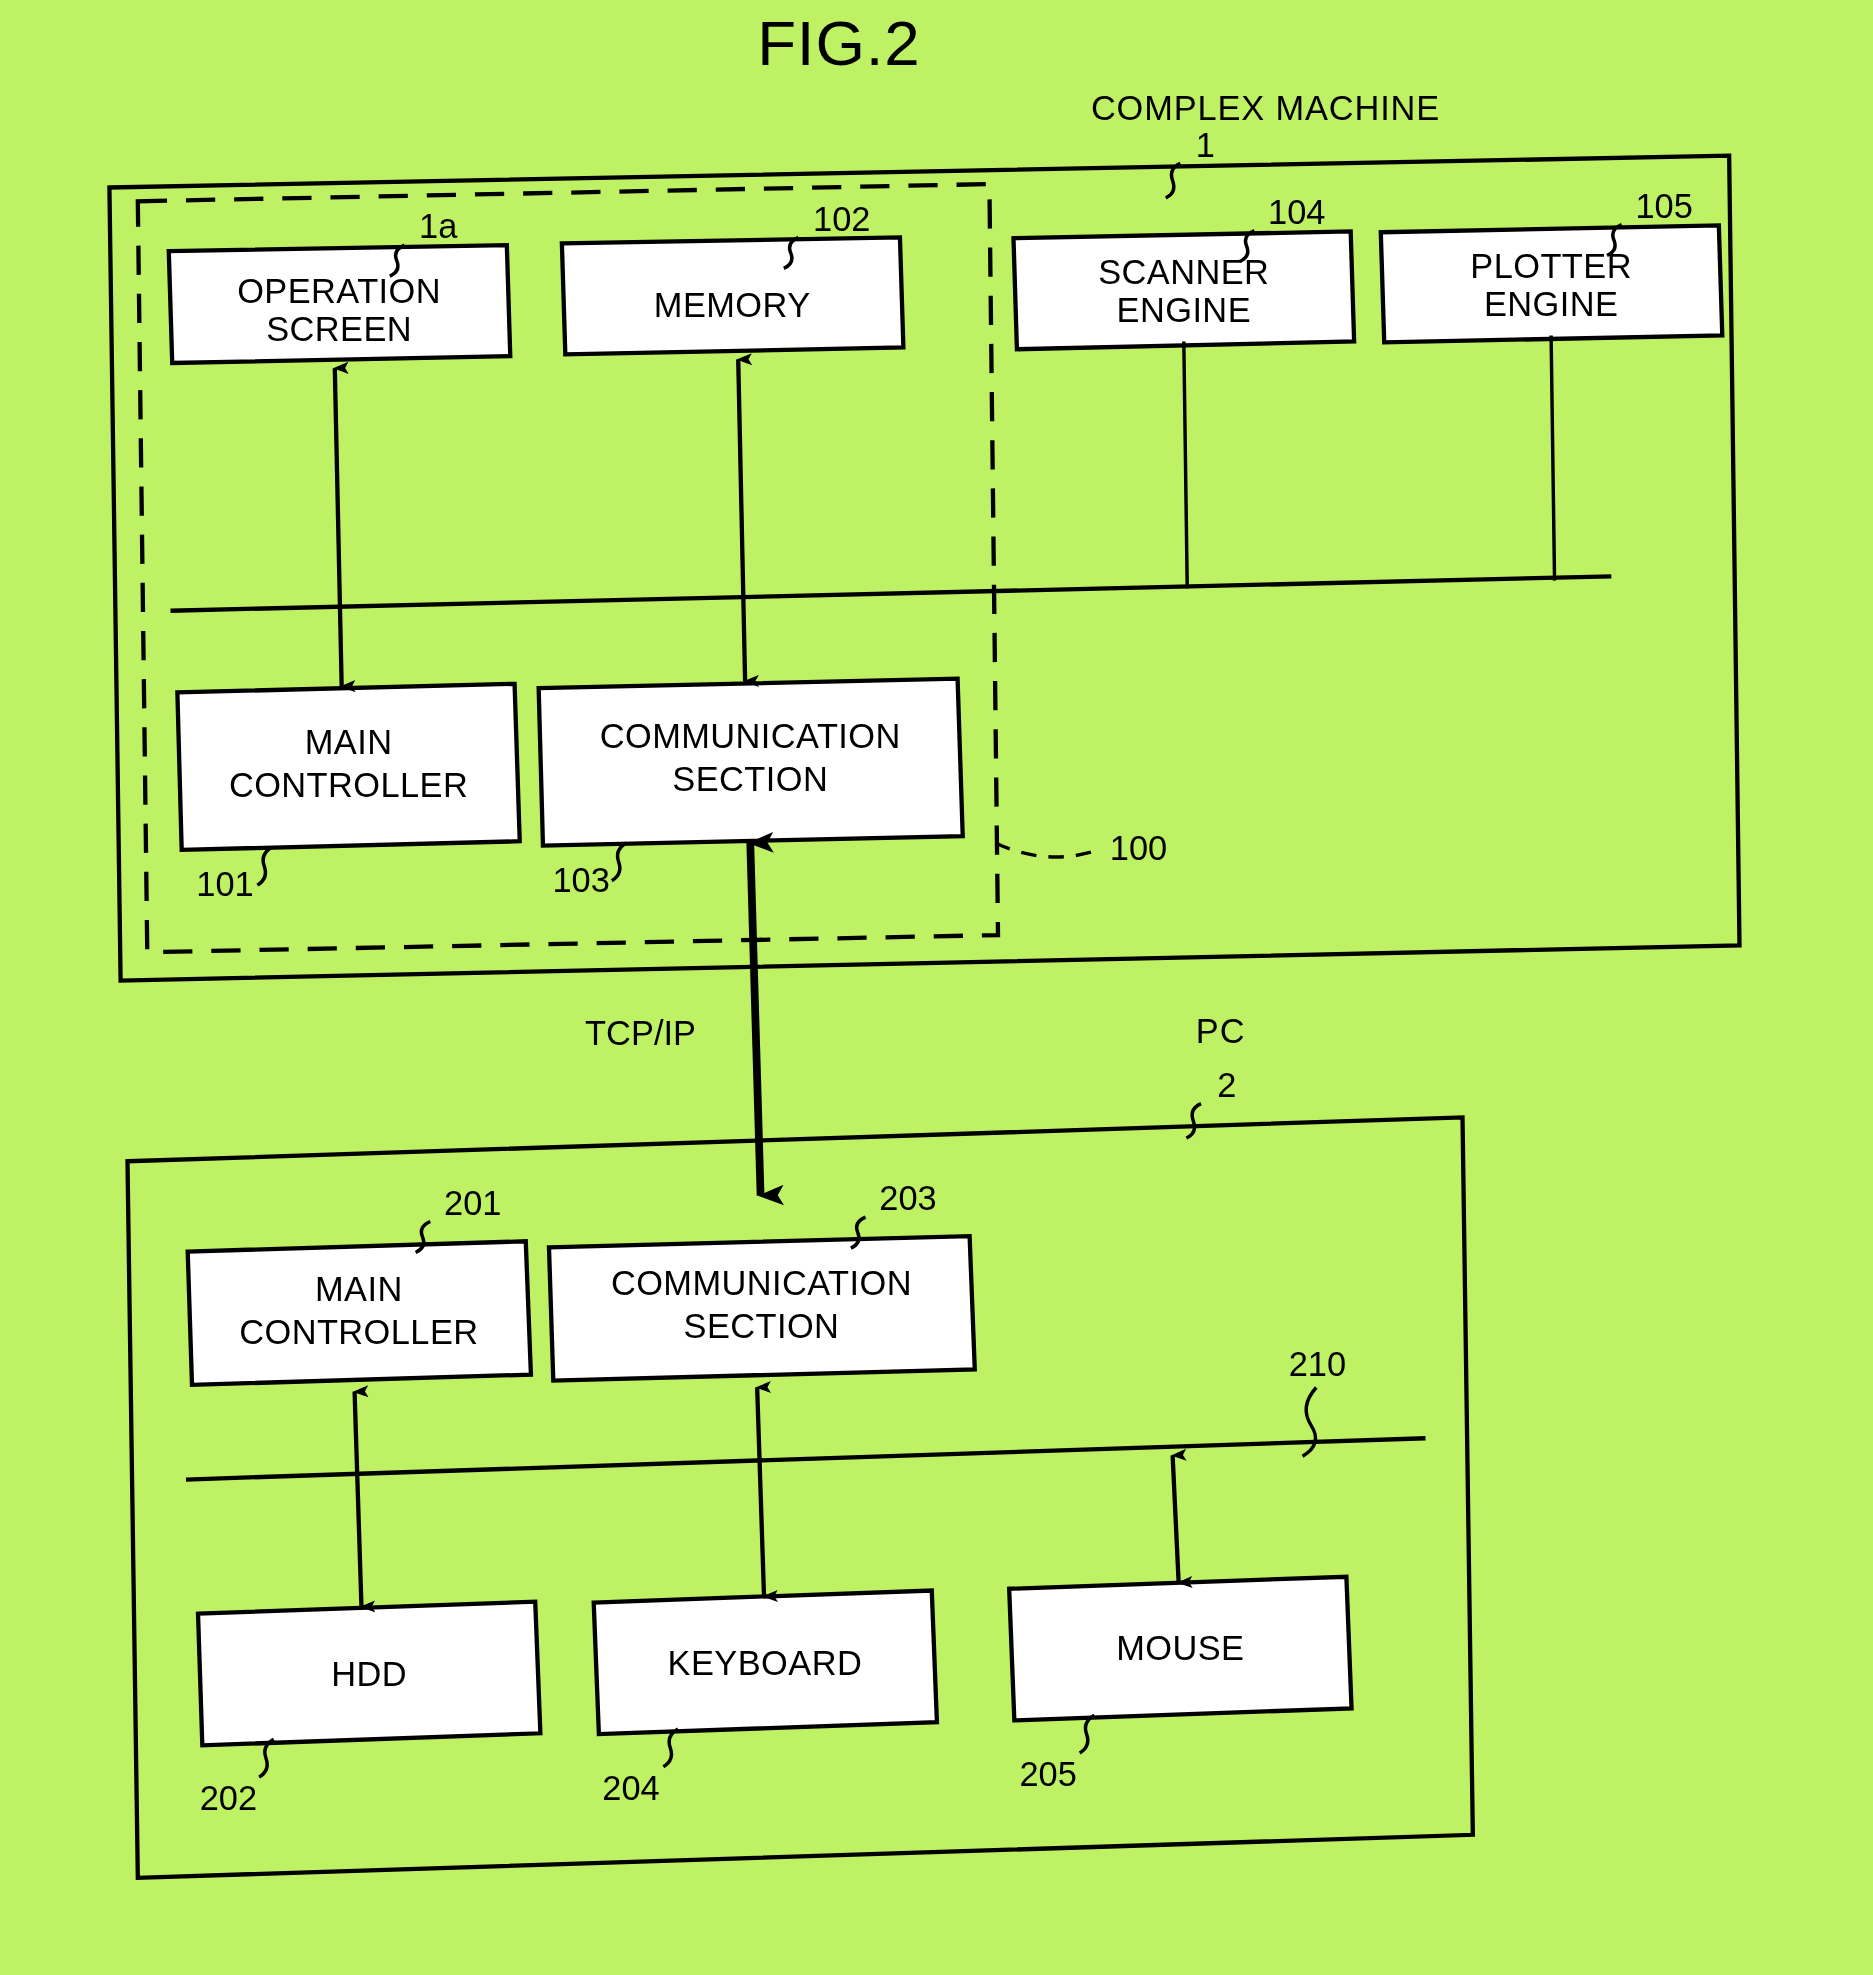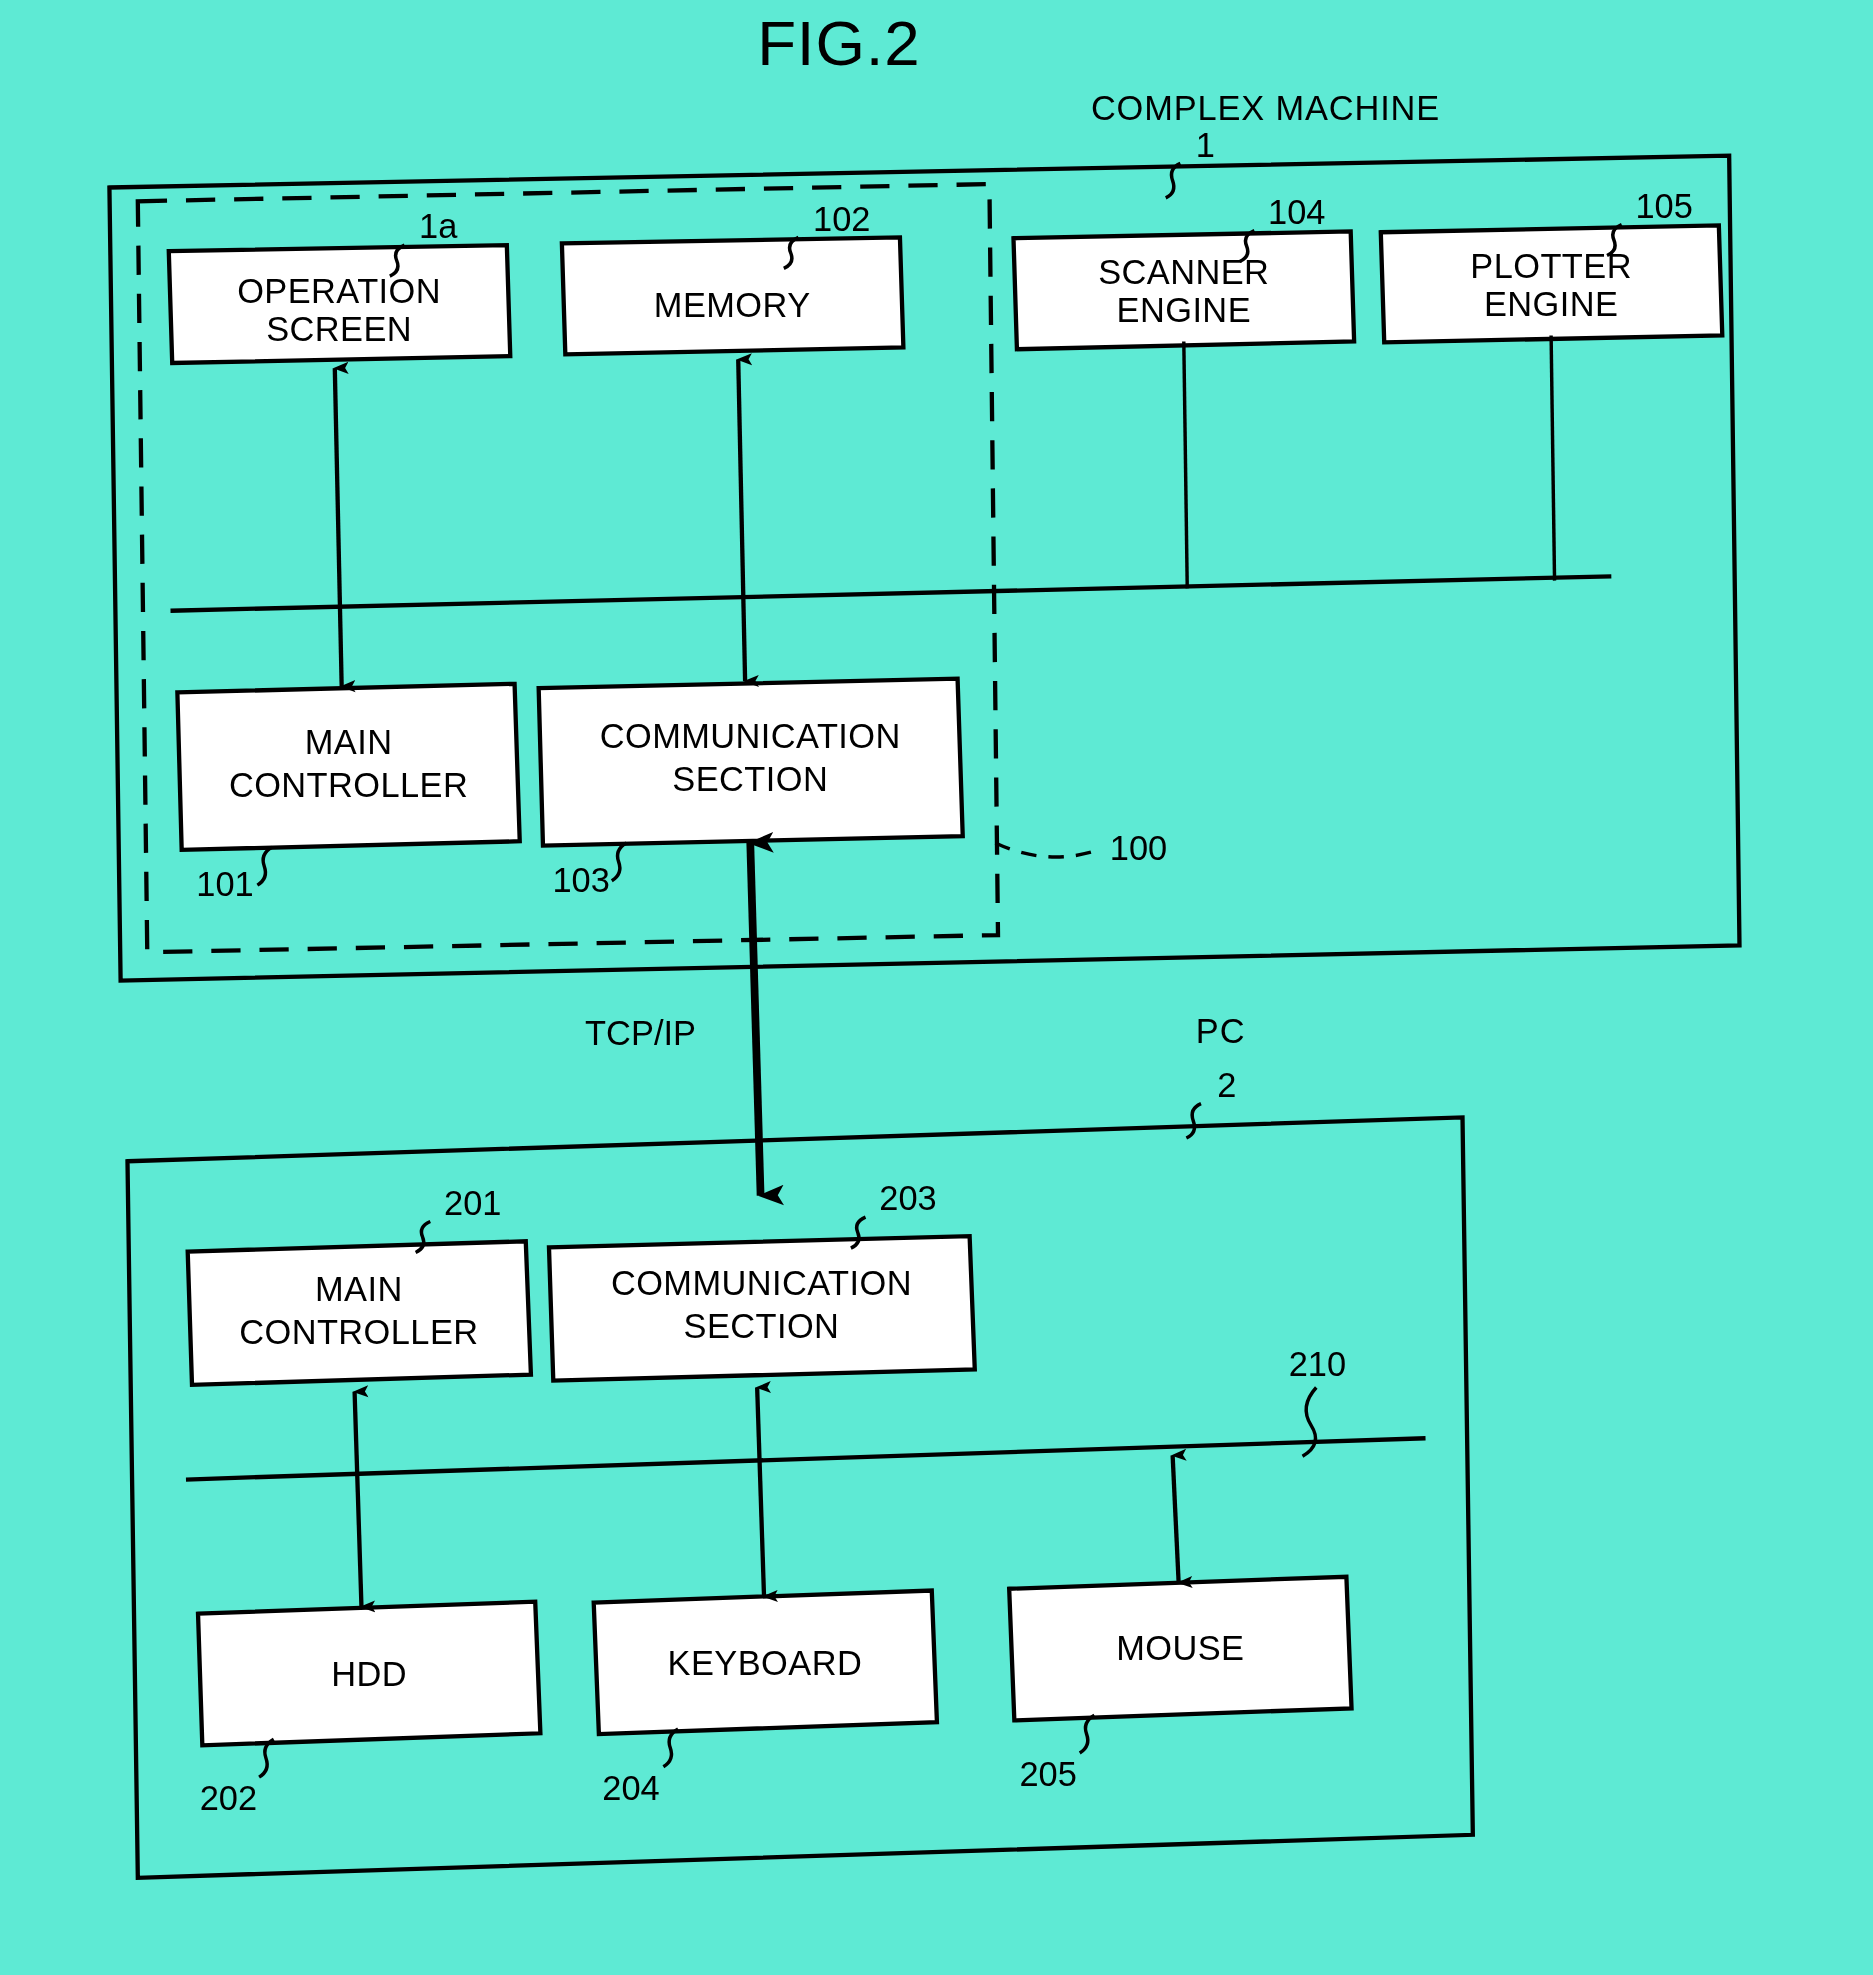--- a/index.html
+++ b/index.html
@@ -1,20 +1,20 @@
 <!DOCTYPE html>
 <html style="font-size:13.8px"><head>
 <meta charset="utf-8">
 <style>
   html,body{margin:0;padding:0;background:#ffffff;}
   #page{
     position:relative;
     width:1873px;
     height:1975px;
-    background:#5eead4;
+    background:#bef264;
     font-family:"Liberation Sans", sans-serif;
     overflow:hidden;
   }
   #fig-svg{position:absolute;left:0;top:0;width:1873px;height:1975px;}
   .fig-title{
     font-size:74px;
     letter-spacing:1px;
     fill:#000;
     font-family:"Liberation Sans", sans-serif;
   }

